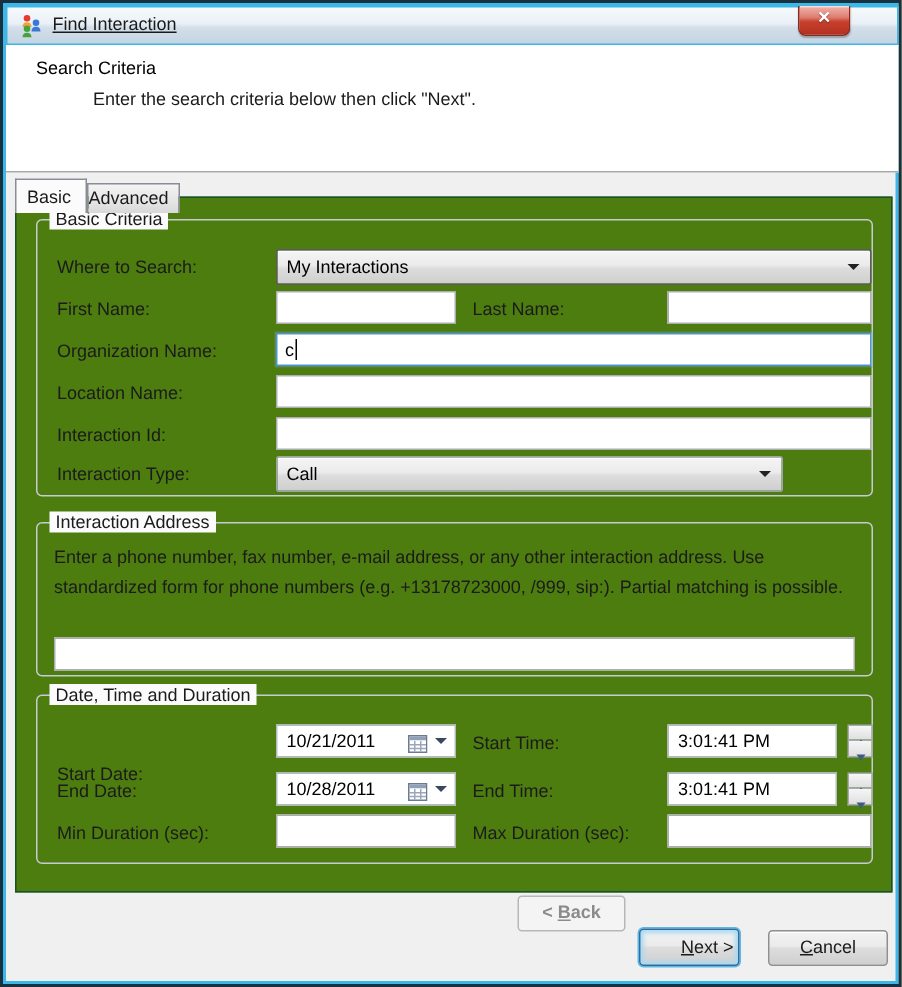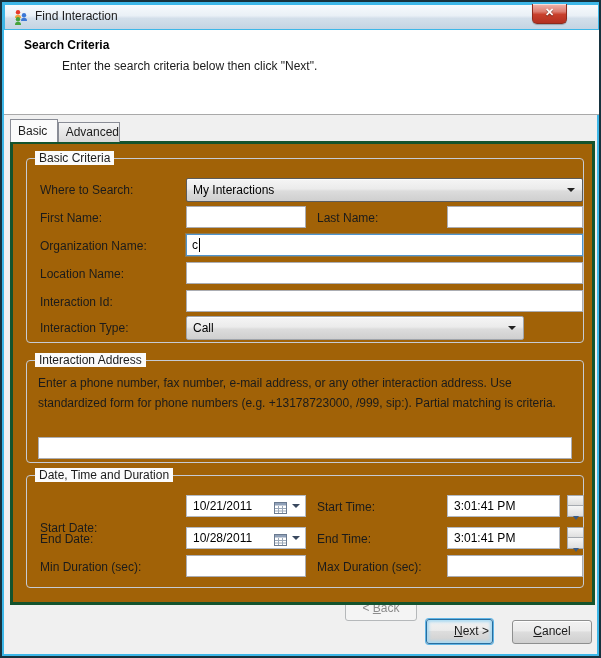--- a/index.html
+++ b/index.html
@@ -8,52 +8,52 @@
     border:2px solid #17323e;box-sizing:border-box;overflow:hidden;
     box-shadow:inset 0 0 0 2px #3db7e8;
   }
   
   .titlebar{
     position:absolute;left:2px;top:2px;width:595px;height:26px;
     background:linear-gradient(#f8fbfd 0%,#e9f0f6 45%,#d3dfea 55%,#c3d3e2 100%);
     border-bottom:1px solid #9db3c7;box-shadow:inset 0 0 0 1px #3db7e8;
   }
   .app-icon{position:absolute;left:9px;top:5px;width:16px;height:16px;}
-  .win-title{position:absolute;left:31px;top:5px;font-size:12px;color:#1b1b1b;}
+  .win-title{position:absolute;left:31px;top:5px;font-size:12px;color:#1b1b1b;text-decoration:underline;}
   .close-btn{
     position:absolute;right:32px;top:0;width:33px;height:19px;
     background:linear-gradient(#f2b5ad 0%,#dd7d70 40%,#c8402c 55%,#b33021 100%);
     border:1px solid #8e2a1c;border-top:none;border-radius:0 0 5px 5px;
     box-shadow:inset 0 1px 0 rgba(255,255,255,.55), 0 1px 1px rgba(0,0,0,.25);
     color:#fff;text-align:center;line-height:17px;font-size:11px;font-weight:bold;
     cursor:default;text-shadow:0 1px 1px rgba(0,0,0,.45);
   }
   
   .header{
     position:absolute;left:2px;top:28px;width:597px;height:85px;background:#ffffff;
     border-bottom:1px solid #a9a9a9;box-sizing:border-box;
   }
-  .header-title{position:absolute;left:20px;top:8px;font-size:12px;font-weight:bold;color:#000;}
+  .header-title{position:absolute;left:20px;top:8px;font-size:12px;font-weight:normal;color:#000;}
   .header-sub{position:absolute;left:58px;top:29px;font-size:12px;color:#1b1b1b;}
   
   .tab{position:absolute;font-size:12px;color:#1b1b1b;box-sizing:border-box;}
   .tab-basic{
     left:8px;top:117px;width:48px;height:23px;z-index:3;
     background:#fbfbfb;border:1px solid #8a8d96;border-bottom:none;
     padding:4px 0 0 7px;
   }
   .tab-advanced{
     left:56px;top:120px;width:62px;height:20px;z-index:2;
     background:linear-gradient(#f4f4f4,#e2e2e2 70%,#d8d8d8);
     border:1px solid #8a8d96;border-bottom:none;
-    padding:2px 0 0 0;text-align:right;
+    padding:2px 0 0 0;text-align:left;
   }
   .tabpage{
-    position:absolute;left:8px;top:139px;width:585px;height:464px;
-    background:#a16207;border:3px solid #14532d;box-sizing:border-box;z-index:1;
+    position:absolute;left:8px;top:129px;width:585px;height:464px;
+    background:#4d7c0f;border:1px solid #14532d;box-sizing:border-box;z-index:1;
   }
   
   .group{position:absolute;border:1px solid #c6cbd4;border-radius:4px;box-sizing:border-box;}
   .legend{
     position:absolute;top:-8px;left:8px;background:#fbfbfb;padding:0 4px;
     font-size:12px;color:#1b1b1b;white-space:nowrap;
   }
   .g1{left:13px;top:14px;width:558px;height:185px;}
   .g2{left:13px;top:216px;width:558px;height:103px;}
   .g3{left:13px;top:331px;width:558px;height:113px;}
@@ -193,21 +193,21 @@
 
       <div class="flabel" style="left:13px;top:157px;">Interaction Type:</div>
       <div class="combo" style="left:159px;top:157px;width:338px;">
         <span>Call</span>
         <span class="arr"></span>
       </div>
     </div>
 
     <div class="group g2">
       <div class="legend">Interaction Address</div>
-      <div class="instr">Enter a phone number, fax number, e-mail address, or any other interaction address. Use standardized form for phone numbers (e.g. +13178723000, /999, sip:).  Partial matching is criteria.</div>
+      <div class="instr">Enter a phone number, fax number, e-mail address, or any other interaction address. Use standardized form for phone numbers (e.g. +13178723000, /999, sip:).  Partial matching is possible.</div>
       <input class="tbox" style="left: 11px; top: 76px; width: 534px;" value="">
     </div>
 
     <div class="group g3">
       <div class="legend">Date, Time and Duration</div>
 
       <div class="flabel" style="left:13px;top:19px;margin-top:21px;">Start Date:</div>
       <div class="datefield" style="left:159px;top:19px;width:120px;">
         <span>10/21/2011</span>
         <span class="cal">
@@ -256,21 +256,21 @@
         <div class="spin-btn dn"><span class="tri-dn"></span></div>
       </div>
 
       <div class="flabel" style="left:13px;top:79px;">Min Duration (sec):</div>
       <input class="tbox" style="left: 159px; top: 79px; width: 120px;" value="">
       <div class="flabel" style="left:290px;top:79px;">Max Duration (sec):</div>
       <input class="tbox" style="left: 420px; top: 79px; width: 136px;" value="">
     </div>
   </div>
 
-  <div class="btn disabled" style="left:343px;top:595px;width:72px;">
+  <div class="btn disabled" style="left:343px;top:595px;width:72px;font-weight:bold;">
     <span>&lt; </span><u>B</u><span>ack</span>
   </div>
   <div class="btn default" style="left:424px;top:617px;width:67px;height:25px;line-height:23px;padding-left:24px;">
     <span></span><u>N</u><span>ext &gt;</span>
   </div>
   <div class="btn" style="left:510px;top:618px;width:80px;">
     <span></span><u>C</u><span>ancel</span>
   </div>
 
 </div>

